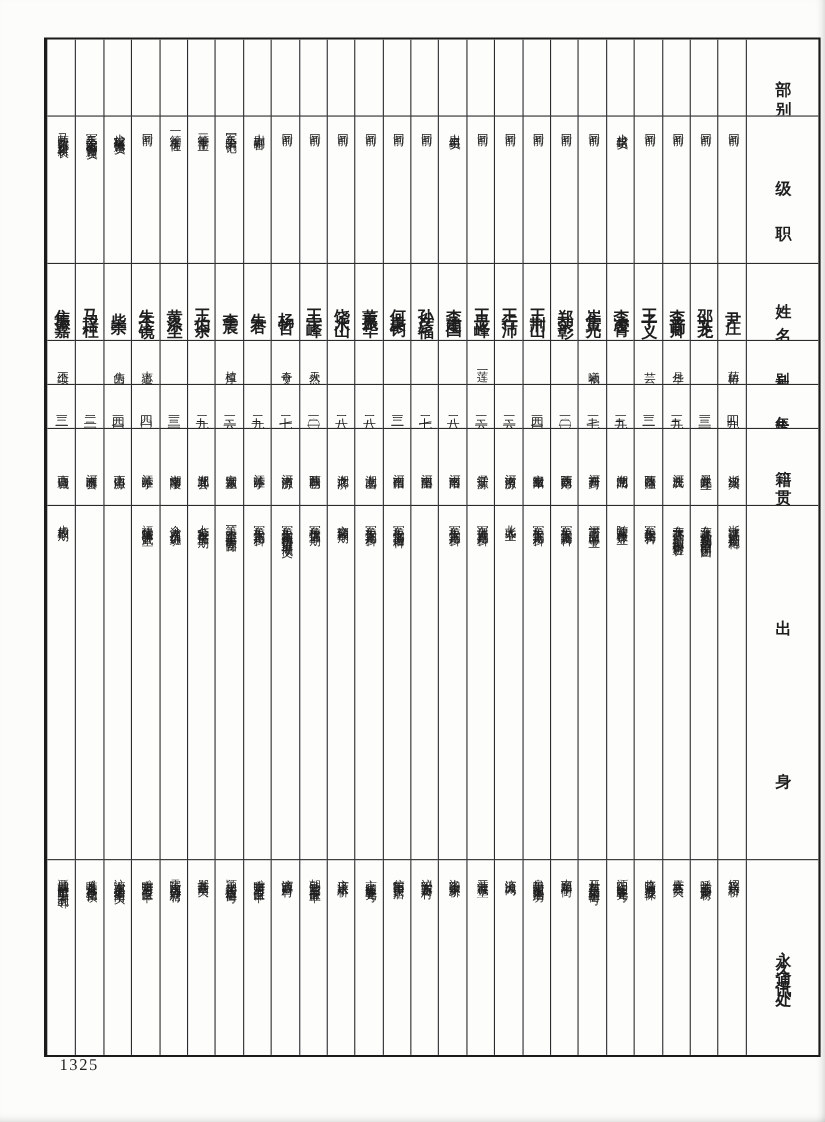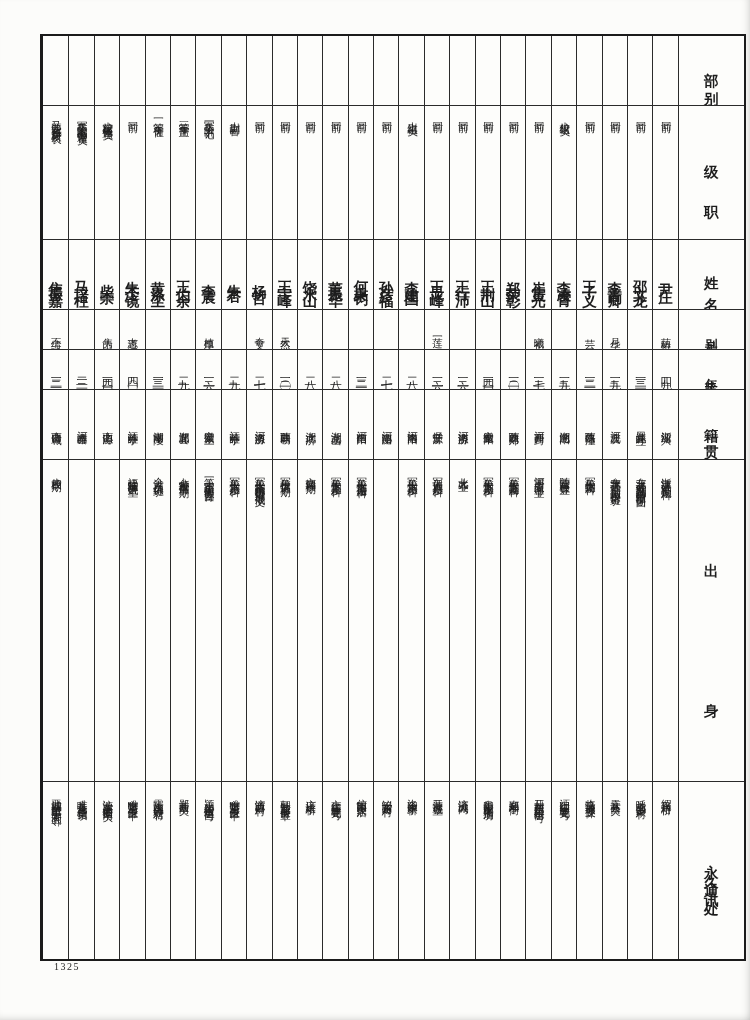--- a/index.html
+++ b/index.html
@@ -68,21 +68,21 @@
   .headers .r-rank .vtext       { letter-spacing:42px;  margin-bottom:-42px; }
   .headers .r-name .vtext       { letter-spacing:20px;  margin-bottom:-20px; }
   .headers .r-alias .vtext      { font-size:12.5px; letter-spacing:3px; margin-bottom:-3px; line-height:18px; }
   .headers .r-age .vtext        { font-size:12.5px; letter-spacing:3px; margin-bottom:-3px; line-height:18px; }
   .headers .r-native .vtext     { letter-spacing:18px;  margin-bottom:-18px; }
   .headers .r-background .vtext { letter-spacing:140px; margin-bottom:-140px; }
   .headers .r-address .vtext    { letter-spacing:9px;   margin-bottom:-9px; line-height:20px; }
 
   .page-number {
     position:absolute; left:54px; top:961px;
-    font-size:10px; letter-spacing:1.5px; color:#1f1f1f;
+    font-size:15px; letter-spacing:1.5px; color:#1f1f1f;
     font-family:"Liberation Serif","DejaVu Serif",serif;
   }
 </style>
 </head>
 <body>
 
 <div class="page">
   <div class="table-grid">
       <div class="col headers">
         <div class="cell r-unit">

